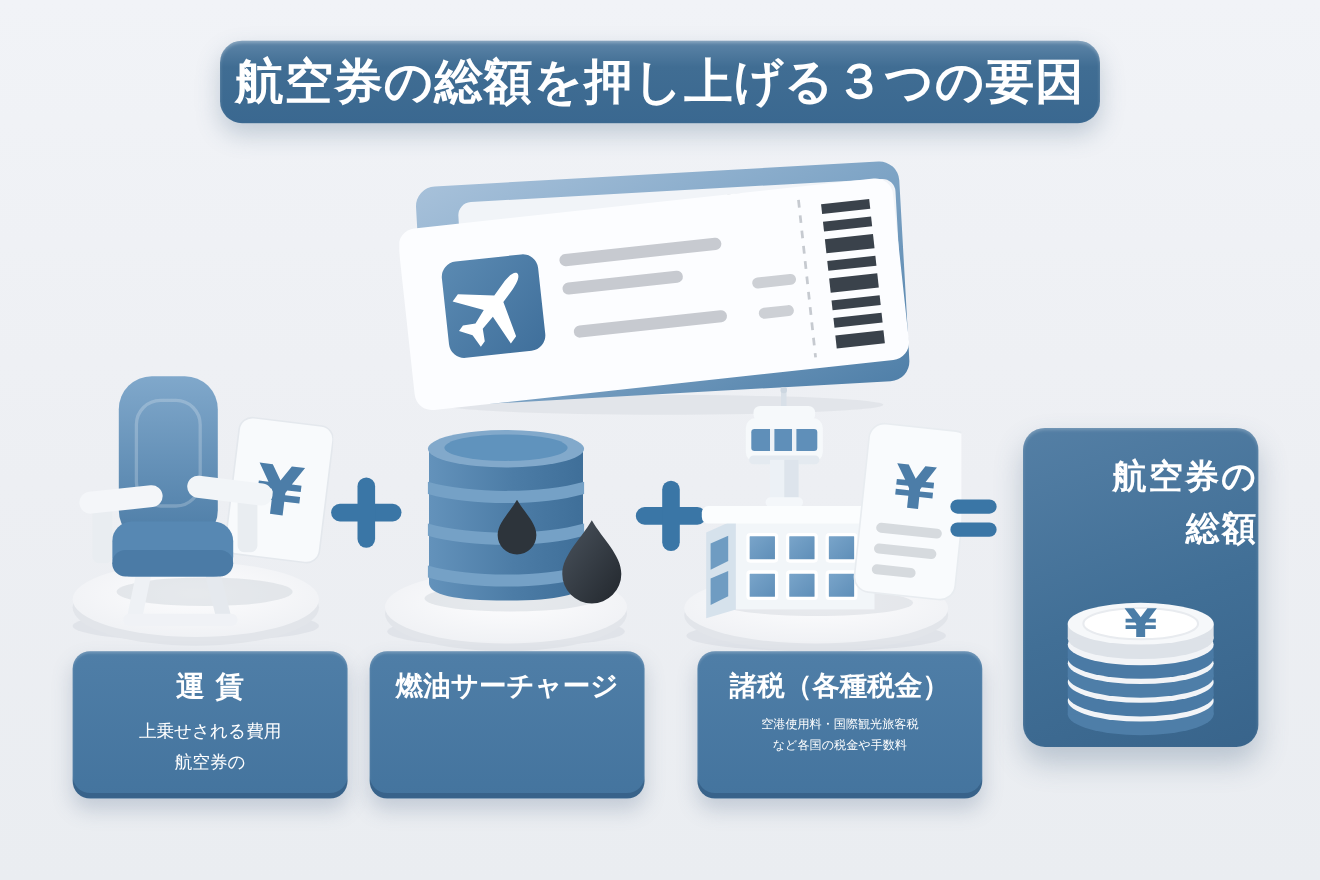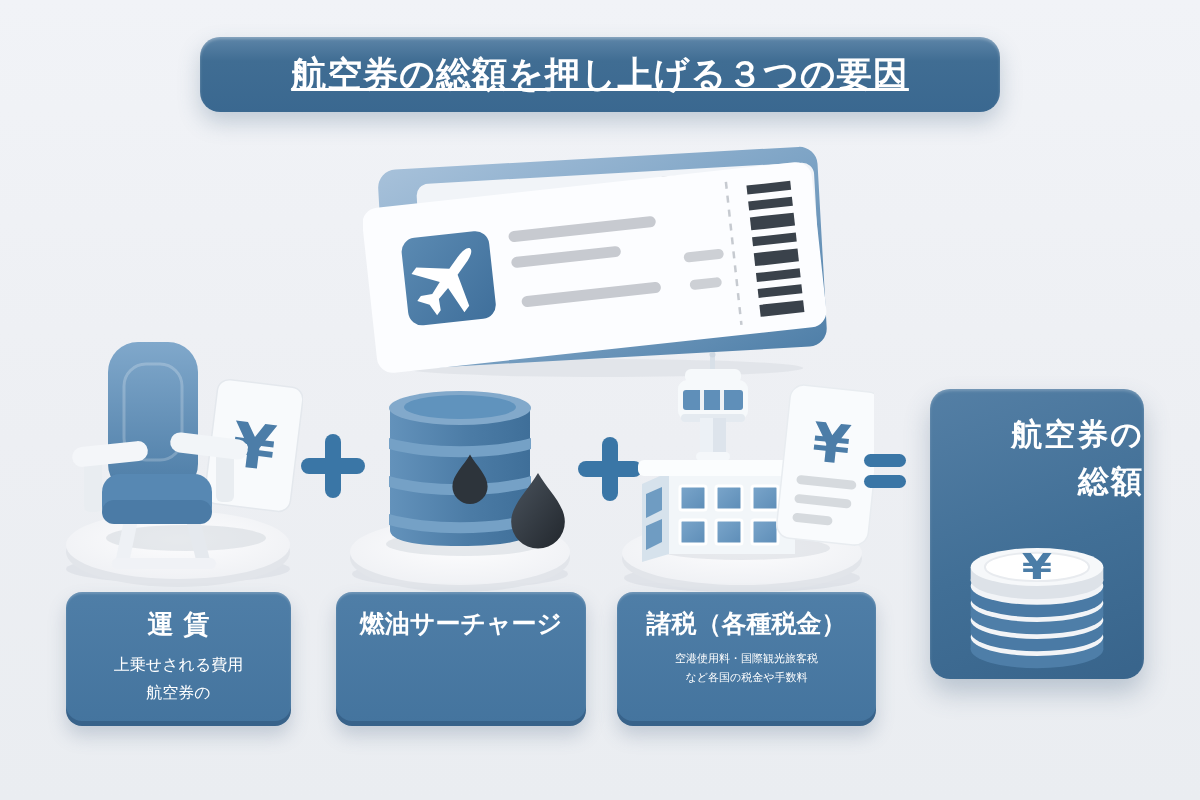--- a/index.html
+++ b/index.html
@@ -11,21 +11,21 @@
   .stage { position:absolute; inset:0; }
 
   
   .banner {
     position:absolute; left:200px; top:37px; width:800px; height:75px;
     border-radius:20px;
     background:linear-gradient(180deg,#5d85a8 0%,#406d93 32%,#3a6890 100%);
     box-shadow:0 10px 22px rgba(70,100,130,.28), inset 0 2px 3px rgba(255,255,255,.28);
     display:flex; align-items:center; justify-content:center;
   }
-  .banner h1 { margin:0; color:#ffffff; font-size:35px; font-weight:bold; letter-spacing:1px;text-decoration:underline; }
+  .banner h1 { margin:0; color:#ffffff; font-size:44px; font-weight:bold; letter-spacing:1px; }
 
   
   svg { position:absolute; display:block; }
   #ticket-svg { left:363px; top:128px; width:480px; height:250px; }
   #seat-svg   { left:58px;  top:328px; width:245px; height:265px; }
   #barrel-svg { left:342px; top:362px; width:240px; height:235px; }
   #tower-svg  { left:612px; top:352px; width:262px; height:247px; }
   svg text { font-family:"DejaVu Sans","Liberation Sans",sans-serif; font-weight:bold; }
 
   
@@ -40,25 +40,25 @@
 
   
   .card {
     position:absolute; top:592px; height:134px; box-sizing:border-box;
     border-radius:16px; color:#fff; text-align:center; padding-top:15px;
     background:linear-gradient(180deg,#4f7ea7 0%,#44749e 100%);
     box-shadow:0 10px 18px rgba(80,105,135,.25), inset 0 -5px 0 rgba(25,55,85,.28), inset 0 2px 2px rgba(255,255,255,.18);
   }
   .card .card-title { margin:0 0 9px; font-size:26px; font-weight:bold; }
   .card .card-desc  { margin:0; font-size:16px; line-height:1.75; }
-  #card1 { left:66px;  width:225px; }
+  #card1 { left:66px;  width:250px; }
   #card1 .card-title { letter-spacing:10px; padding-left:10px; }
   #card2 { left:336px; width:250px; }
   #card2 .card-title { font-size:25px; }
-  #card3 { left:617px; width:259px; }
+  #card3 { left:634px; width:259px; }
   #card3 .card-title { font-size:25px; }
   #card3 .card-desc  { font-size:11px; }
 
   
   .panel {
     position:absolute; left:930px; top:389px; width:214px; height:290px;
     border-radius:20px; color:#fff; text-align:right;
     background:linear-gradient(160deg,#547fa5 0%,#416f96 55%,#38648b 100%);
     box-shadow:0 14px 26px rgba(70,100,130,.3), inset 0 2px 3px rgba(255,255,255,.22);
   }

